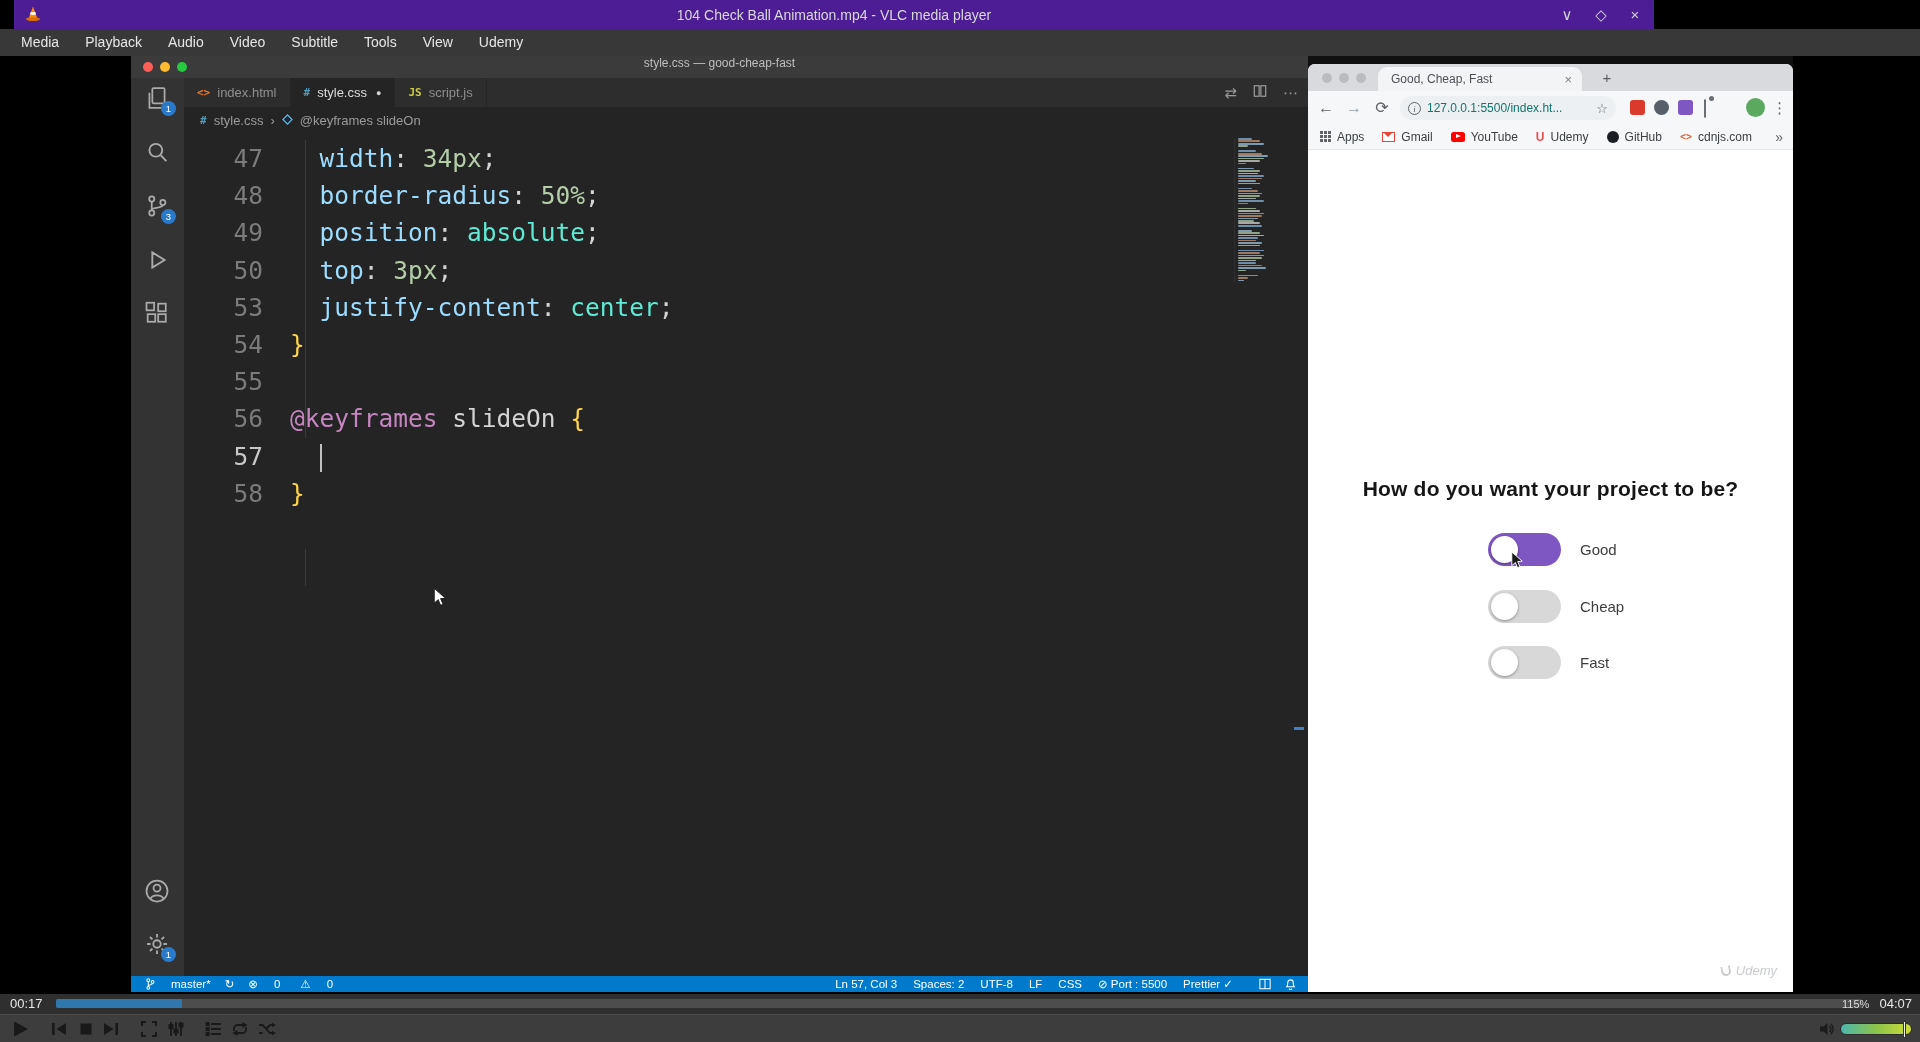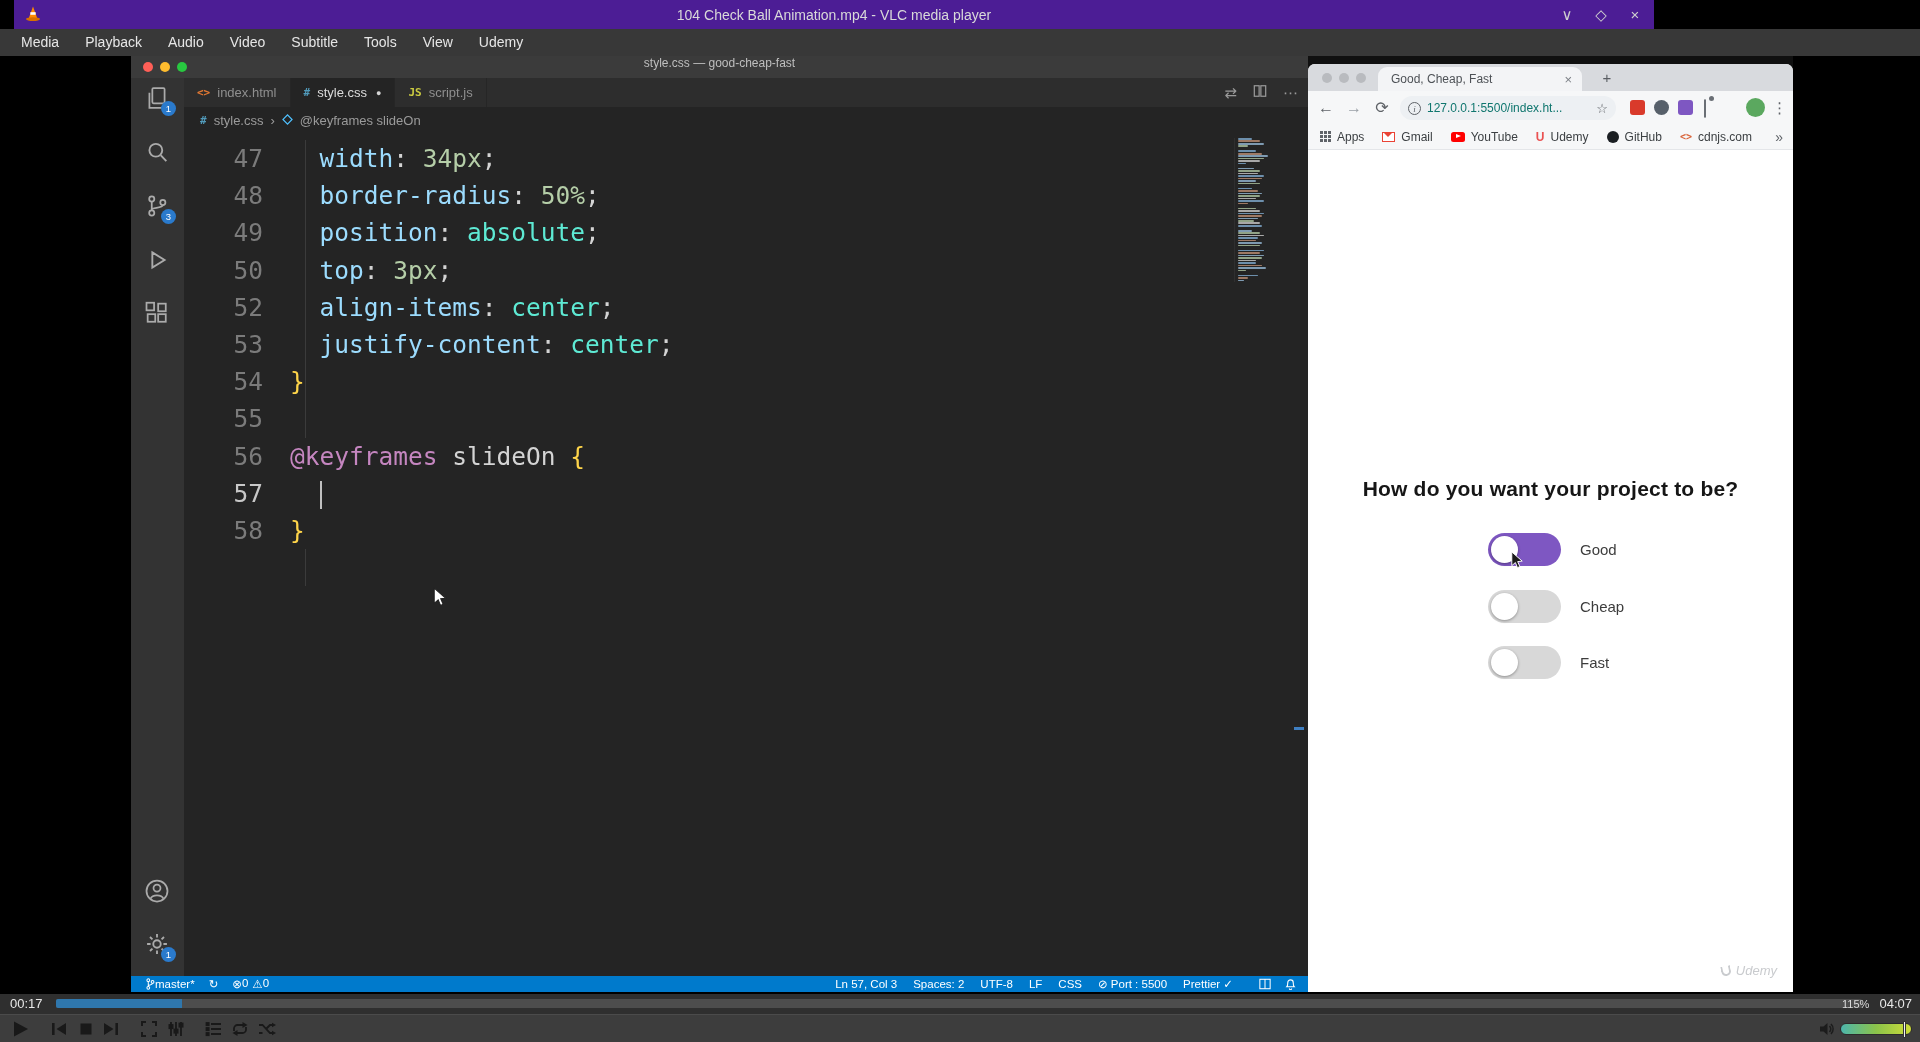--- a/index.html
+++ b/index.html
@@ -55,21 +55,21 @@
   .caret{display:inline-block;width:2px;height:28px;background:#c0c0c0;vertical-align:middle}
   .indent-guide{position:absolute;width:1px;background:#3b3b3b}
   .minimap{position:absolute;right:18px;top:4px;width:56px;border-left:1px solid rgba(255,255,255,.05);padding-left:3px}
   .mm-bar{height:1.6px;margin-bottom:.9px;opacity:.75;border-radius:1px}
   .ov-marker{position:absolute;right:4px;top:593px;width:10px;height:3px;background:#3f7fc2}
 
   .vsc-statusbar{position:absolute;left:0;bottom:0;width:1177px;height:16px;background:#007acc;
     color:#fff;font-size:11.5px;display:flex;align-items:center;justify-content:space-between}
   .sb-left,.sb-right{display:flex;align-items:center;gap:14px}
   .sb-left{padding-left:14px}.sb-right{padding-right:12px}
-  .sb-item{display:flex;gap:0;white-space:nowrap}
+  .sb-item{display:flex;align-items:center;gap:16px;white-space:nowrap}
 
   
   .chrome{position:absolute;left:1177px;top:8px;width:485px;height:928px;background:#fff;border-radius:7px 7px 0 0}
   .cr-tabstrip{position:absolute;left:0;top:0;width:485px;height:27px;background:#d8dade;border-radius:7px 7px 0 0}
   .cr-dots{position:absolute;left:14px;top:9px;display:flex;gap:7px}
   .cr-dot{width:10px;height:10px;border-radius:50%;background:#b9bbbf}
   .cr-tab{position:absolute;left:70px;bottom:0;width:204px;height:24px;background:#f3f4f6;
     border-radius:9px 9px 0 0;display:flex;align-items:center;padding:0 10px 0 13px;font-size:12px;color:#4d5156}
   .cr-tab-title{flex:1;overflow:hidden;white-space:nowrap}
   .cr-tab-close{color:#7b7f85;font-size:13px}
@@ -280,24 +280,20 @@
               <div class="gut">48</div>
               <div class="ctext"><span class="tkw">  </span><span class="tkp">border-radius</span><span class="tkc">: </span><span class="tkn">50%</span><span class="tkc">;</span></div>
             </div>
             <div class="code-row">
               <div class="gut">49</div>
               <div class="ctext"><span class="tkw">  </span><span class="tkp">position</span><span class="tkc">: </span><span class="tkv">absolute</span><span class="tkc">;</span></div>
             </div>
             <div class="code-row">
               <div class="gut">50</div>
               <div class="ctext"><span class="tkw">  </span><span class="tkp">top</span><span class="tkc">: </span><span class="tkn">3px</span><span class="tkc">;</span></div>
-            </div>
-            <div class="code-row">
-              <div class="gut">52</div>
-              <div class="ctext"><span class="tkw">  </span><span class="tkp">align-items</span><span class="tkc">: </span><span class="tkv">center</span><span class="tkc">;</span></div>
             </div>
             <div class="code-row">
               <div class="gut">53</div>
               <div class="ctext"><span class="tkw">  </span><span class="tkp">justify-content</span><span class="tkc">: </span><span class="tkv">center</span><span class="tkc">;</span></div>
             </div>
             <div class="code-row">
               <div class="gut">54</div>
               <div class="ctext"><span class="tkb">}</span></div>
             </div>
             <div class="code-row">

